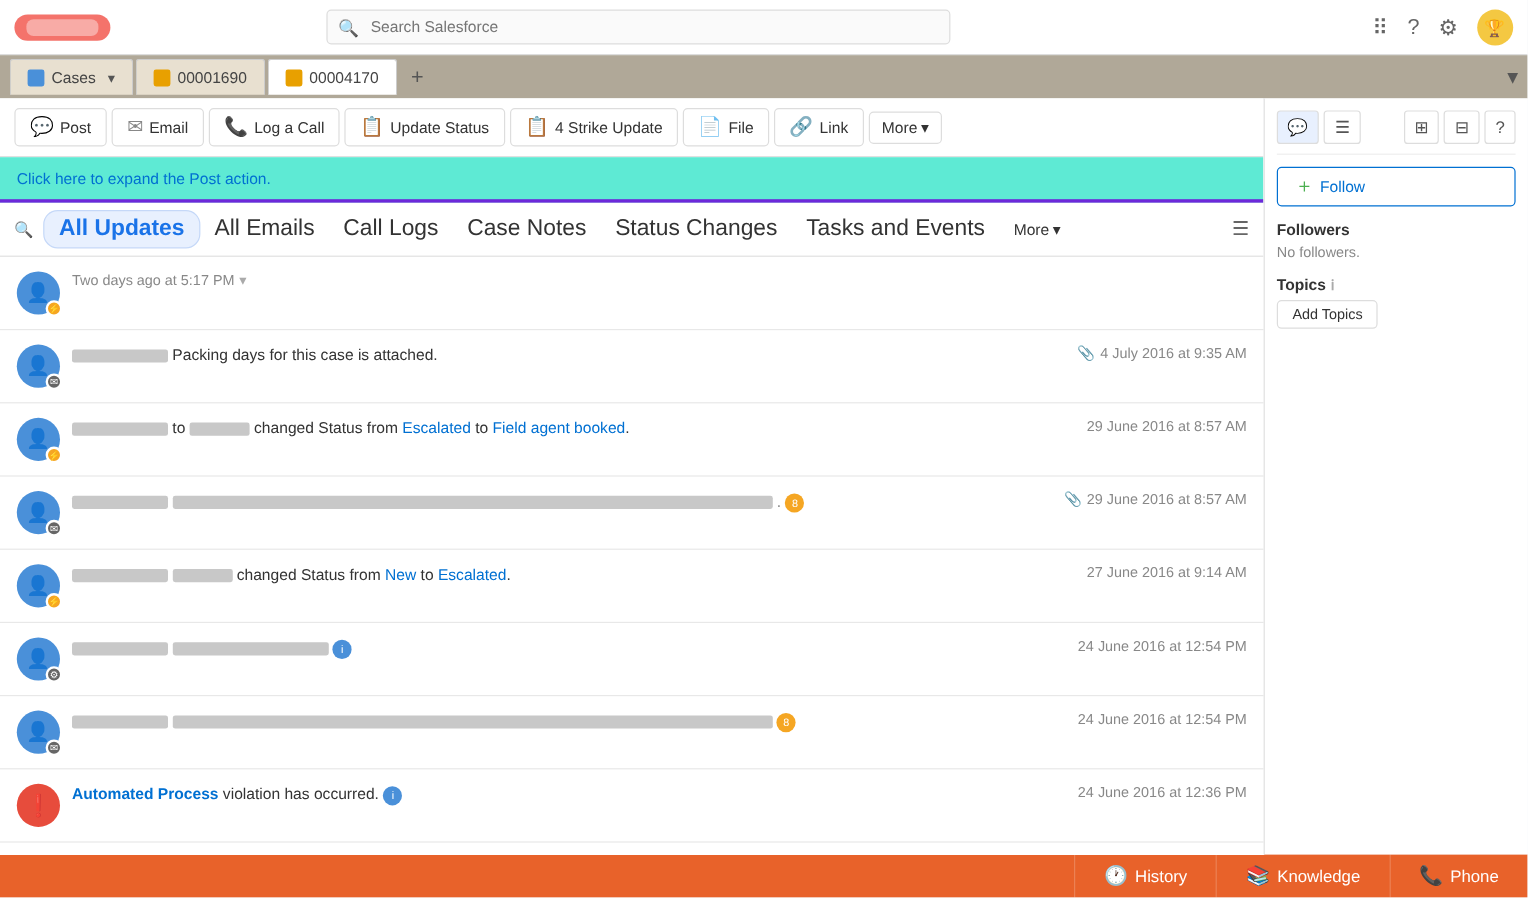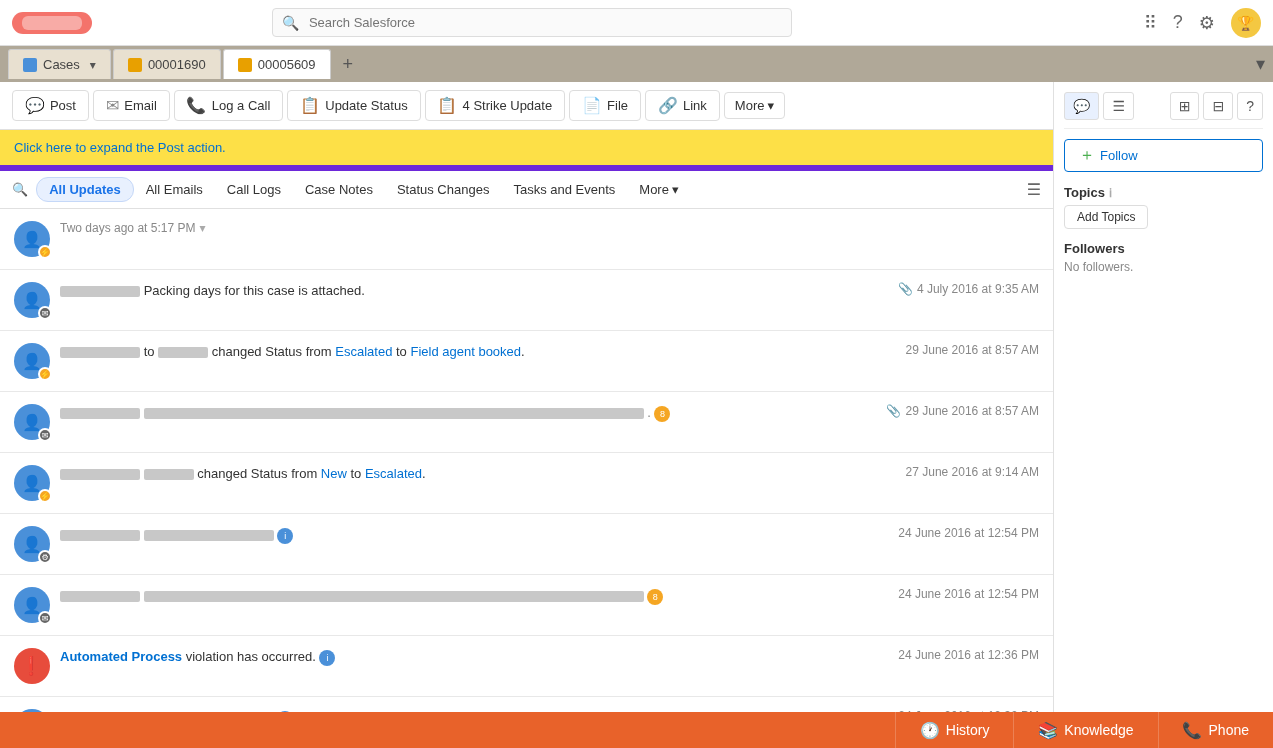--- a/index.html
+++ b/index.html
@@ -60,30 +60,30 @@
     .action-btn.post .action-btn-icon { color: #1589ee; }
     .action-btn.email .action-btn-icon { color: #888; }
     .action-btn.log-call .action-btn-icon { color: #4caf50; }
     .action-btn.update-status .action-btn-icon { color: #e8a000; }
     .action-btn.strike .action-btn-icon { color: #e8a000; }
     .action-btn.file .action-btn-icon { color: #888; }
     .action-btn.link .action-btn-icon { color: #5c6bc0; }
     .more-btn { display: flex; align-items: center; gap: 3px; padding: 5px 10px; border: 1px solid #ddd; background: #fff; border-radius: 4px; cursor: pointer; font-size: 13px; color: #333; }
 
     
-    .post-expand { padding: 10px 14px; background: #fde047; border-bottom: 6px solid #6d28d9; color: #0070d2; cursor: pointer; font-size: 13px; }
+    .post-expand { padding: 10px 14px; background: #5eead4; border-bottom: 3px solid #6d28d9; color: #0070d2; cursor: pointer; font-size: 13px; }
 
     
     .filter-bar {
       display: flex; align-items: center; padding: 6px 12px; background: #fff;
       border-bottom: 1px solid #e0e0e0; gap: 0; overflow-x: auto;
     }
     .filter-search-icon { color: #888; margin-right: 8px; }
     .filter-btn {
-      padding: 4px 12px; border-radius: 12px; cursor: pointer; font-size: 13px;
+      padding: 4px 12px; border-radius: 12px; cursor: pointer; font-size: 19px;
       color: #333; background: none; border: none; white-space: nowrap;
     }
     .filter-btn.active { background: #e8f0fe; color: #1a73e8; font-weight: bold; border: 1px solid #c5d8f8; }
     .filter-btn-more { display: flex; align-items: center; gap: 3px; padding: 4px 12px; cursor: pointer; font-size: 13px; color: #333; border: none; background: none; }
     .filter-options-icon { margin-left: auto; cursor: pointer; color: #666; }
 
     
     .feed { flex: 1; overflow-y: auto; background: #fff; }
     .feed-item {
       display: flex; align-items: flex-start; padding: 12px 14px;
@@ -177,21 +177,21 @@
     <span class="tab-icon" style="background:#4a90d9;"></span>
     <span>Cases</span>
     <span style="font-size:12px;color:#555;margin-left:4px;">▾</span>
   </div>
   <div class="tab-item">
     <span class="tab-icon"></span>
     <span>00001690</span>
   </div>
   <div class="tab-item active">
     <span class="tab-icon"></span>
-    <span>00005609</span>
+    <span>00004170</span>
   </div>
   <button class="tab-add">+</button>
   <div class="tab-dropdown" style="margin-left:auto;">
     <span style="font-size:18px;color:#555;">▾</span>
   </div>
 </div>
 
 <div class="main-layout">
 
   <div class="content-area">
@@ -435,31 +435,31 @@
       </div>
     </div>
 
     <button class="follow-btn">
       <span class="follow-plus">＋</span>
       <span>Follow</span>
     </button>
 
     <div class="sidebar-section">
       <div class="sidebar-section-title">
+        <span>Followers</span>
+      </div>
+      <div class="sidebar-section-text">No followers.</div>
+    </div>
+
+    <div class="sidebar-section">
+      <div class="sidebar-section-title">
         <span>Topics</span>
         <span class="info-icon">ℹ</span>
       </div>
       <button class="add-topics-btn">Add Topics</button>
-    </div>
-
-    <div class="sidebar-section">
-      <div class="sidebar-section-title">
-        <span>Followers</span>
-      </div>
-      <div class="sidebar-section-text">No followers.</div>
     </div>
   </div>
 </div>
 
 <div class="bottom-bar">
   <div class="bottom-tab">
     <span class="bottom-tab-icon">🕐</span>
     <span>History</span>
   </div>
   <div class="bottom-tab">

